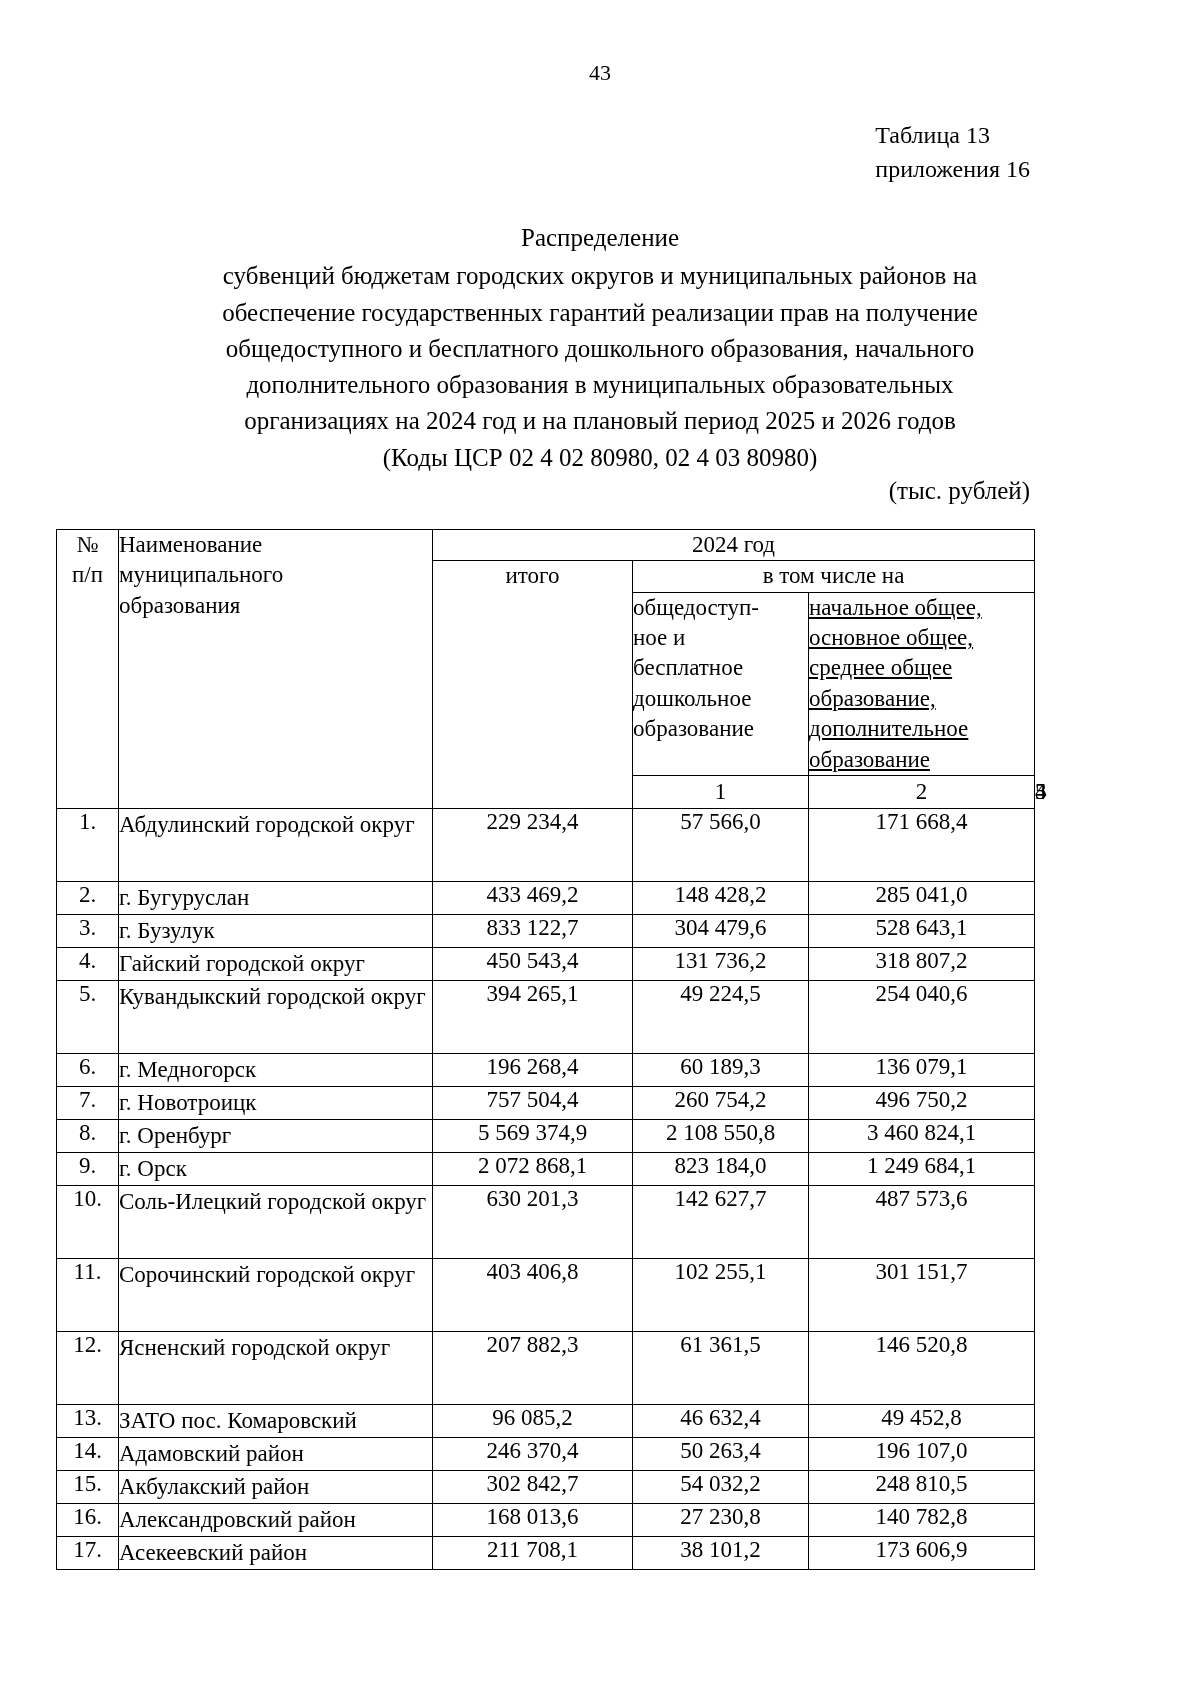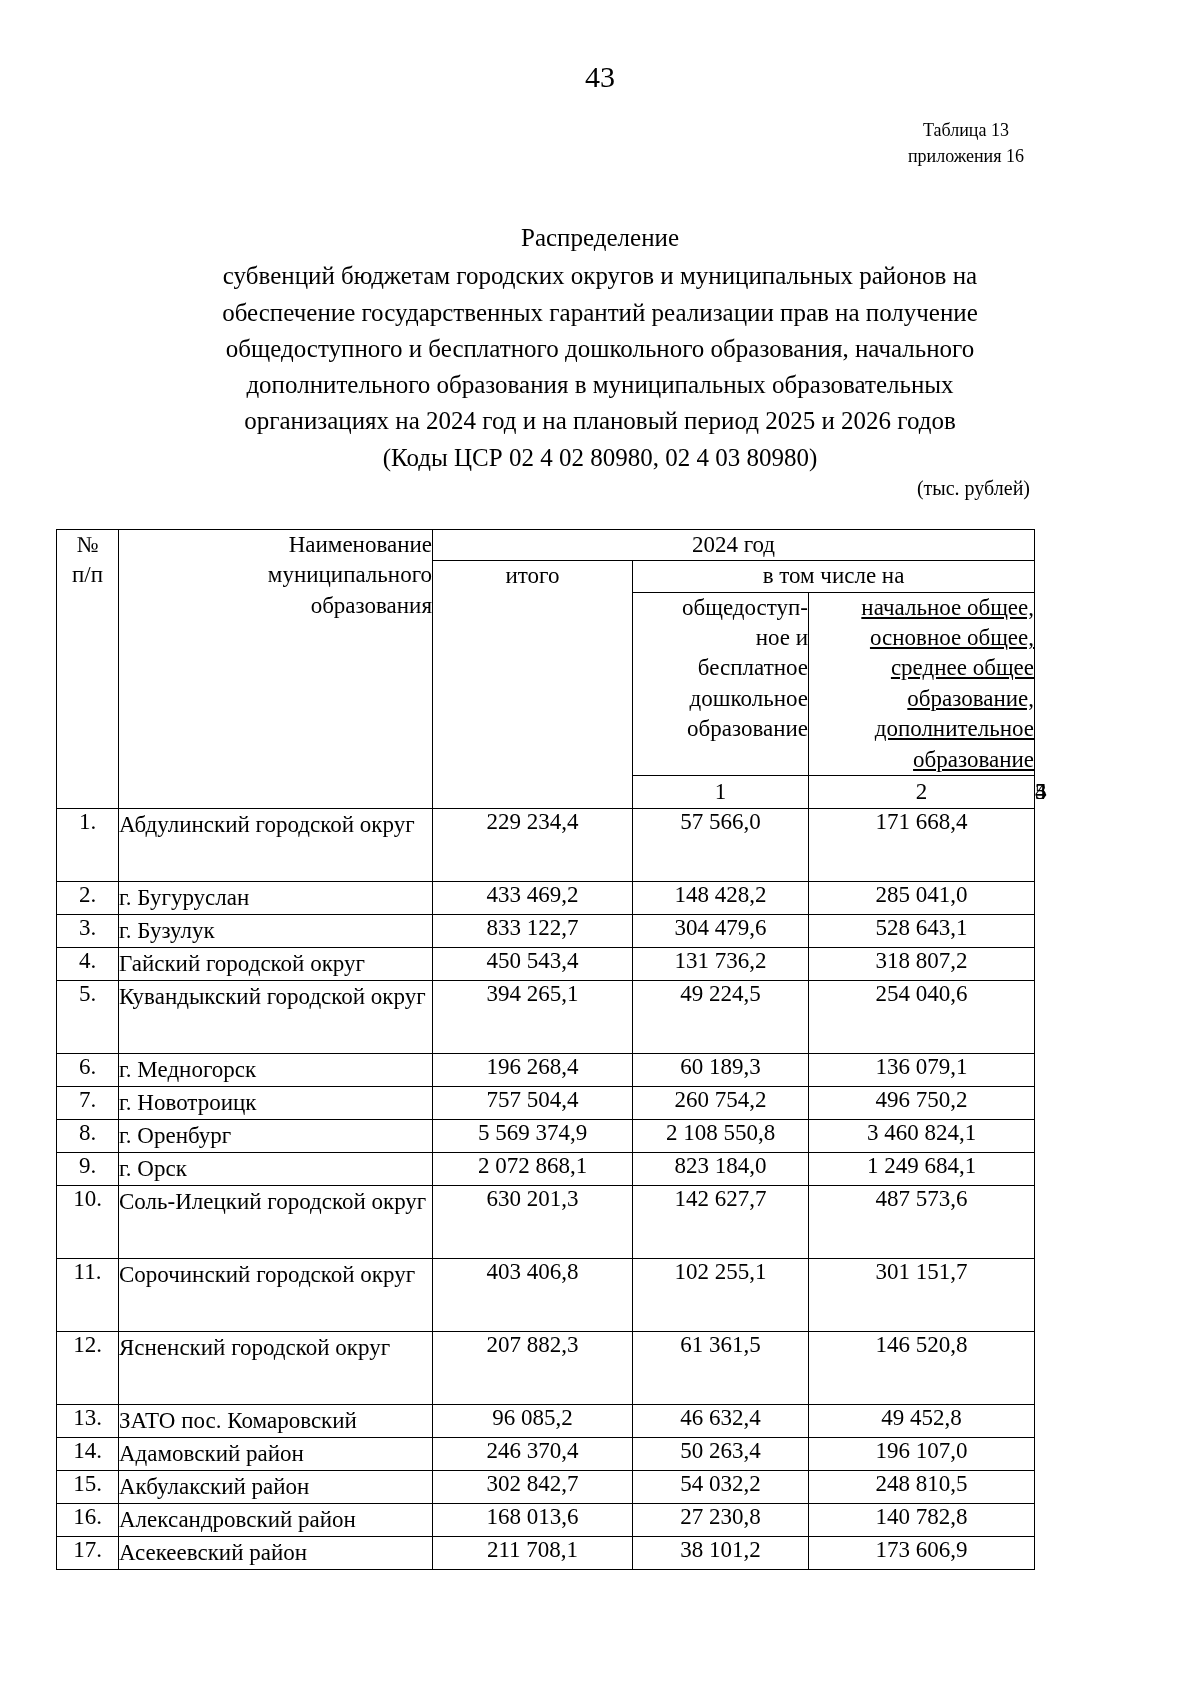--- a/index.html
+++ b/index.html
@@ -22,31 +22,30 @@
     box-sizing: border-box;
   }
 
   
   .page-number {
     position: absolute;
     top: 62px;
     left: 0;
     width: 1200px;
     text-align: center;
-    font-size: 30px;
+    font-size: 22px;
     line-height: 1;
   }
 
   
   .doc-ref {
     position: absolute;
     top: 118px;
-    right: 176px;
-    text-align: center;
-    font-size: 18px;
+    right: 170px;
+    font-size: 24px;
     line-height: 1.42;
   }
   .doc-ref div { white-space: nowrap; }
 
   
   .title-block {
     position: absolute;
     top: 220px;
     left: 170px;
     width: 860px;
@@ -55,21 +54,21 @@
     line-height: 1.45;
   }
   .title-block .title-main { margin-bottom: 2px; }
   .title-block div { white-space: nowrap; }
 
   
   .units {
     position: absolute;
     top: 478px;
     right: 170px;
-    font-size: 20px;
+    font-size: 25px;
     line-height: 1;
   }
 
   
   .tbl-wrap {
     position: absolute;
     top: 529px;
     left: 56px;
     width: 978px;
   }
@@ -92,21 +91,21 @@
   col.c-presch{ width: 176px; }
   col.c-school{ width: 226px; }
 
   .hd-center {
     text-align: center;
     vertical-align: middle;
     line-height: 1.32;
     padding: 4px 4px;
   }
   .hd-top {
-    text-align: right;
+    text-align: left;
     vertical-align: top;
     line-height: 1.32;
     padding: 4px 4px;
   }
   .hd-nobr { white-space: nowrap; text-decoration: underline; }
 
   .colnum {
     text-align: center;
     vertical-align: middle;
     height: 32px;

